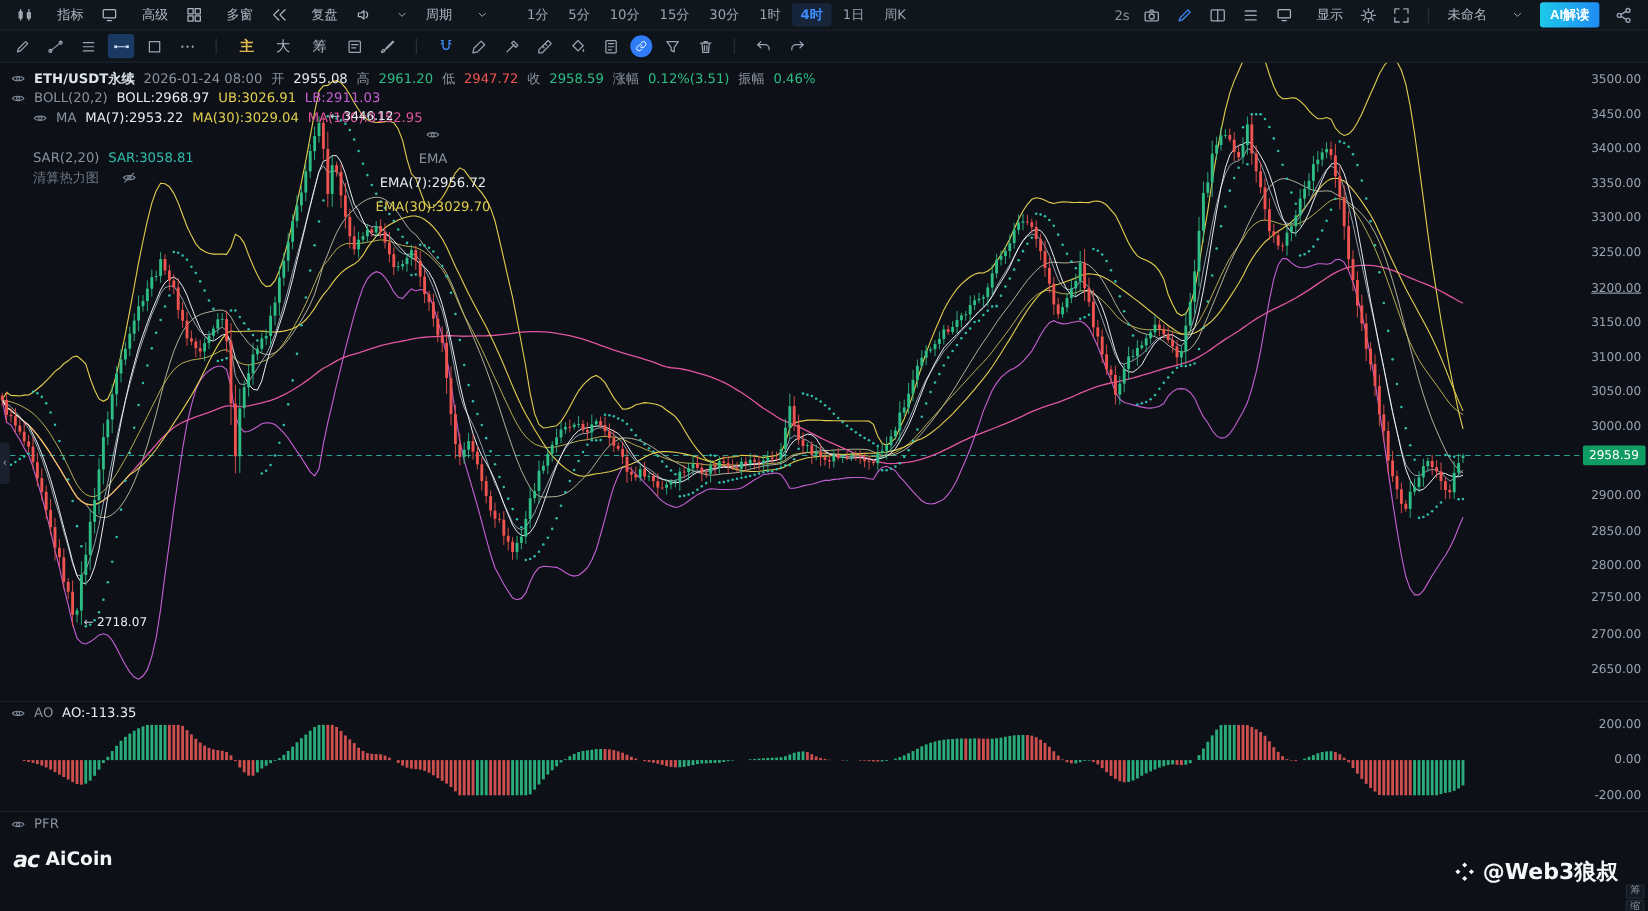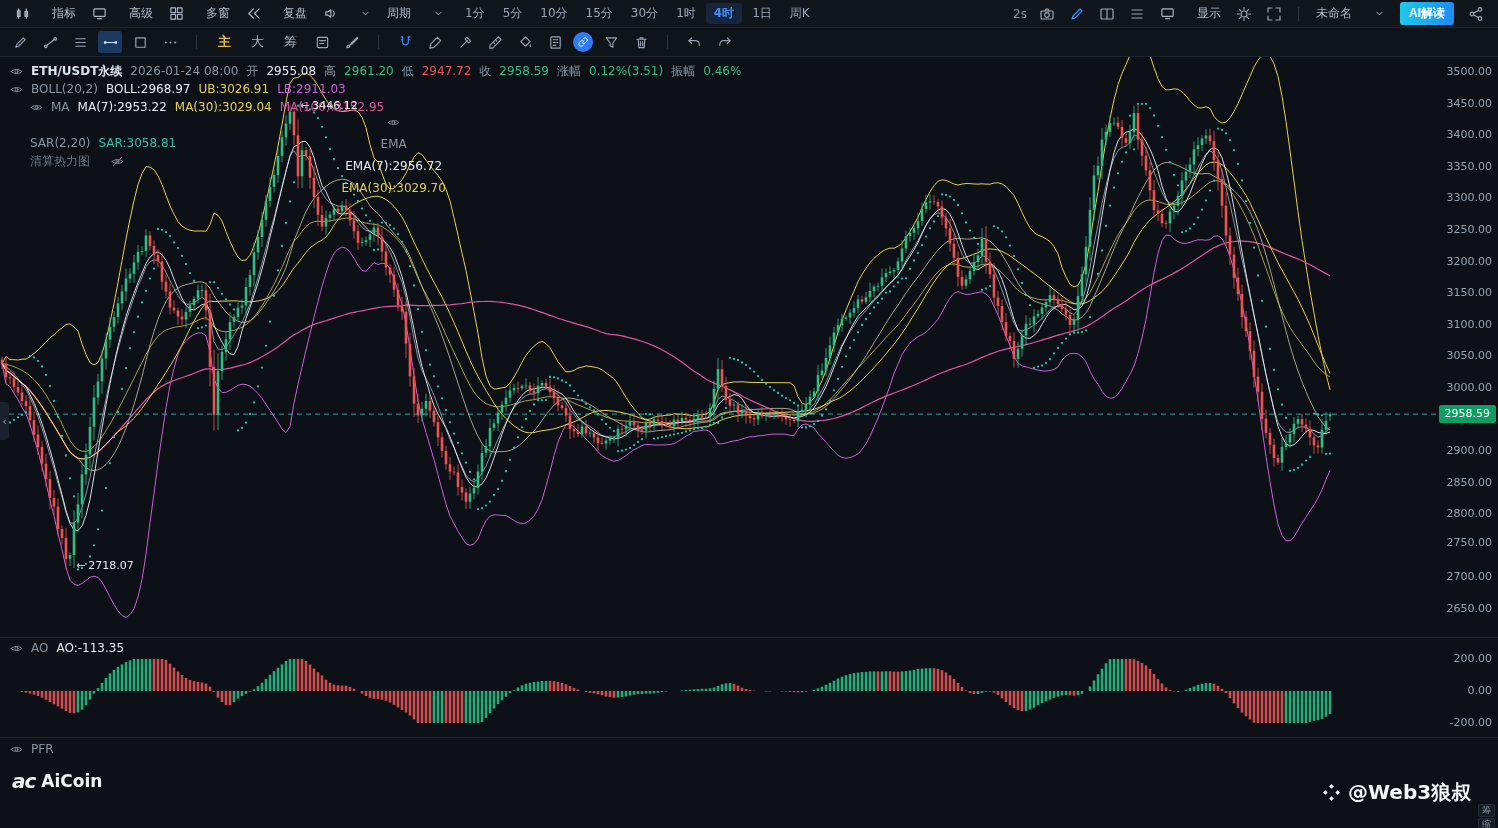--- a/index.html
+++ b/index.html
@@ -8,21 +8,21 @@
 #topbar{height:28px;display:flex;align-items:center;justify-content:space-between;
   background:#11161d;border-bottom:1px solid #1d2530;padding:0 8px;font-size:12px;white-space:nowrap}
 .grp{display:flex;align-items:center;gap:2px}
 .mbtn{display:flex;align-items:center;gap:22px;padding:2px 7px;cursor:pointer;color:#aeb8c4}
 .ic{width:15px;height:15px;display:inline-flex}
 .ic.sm{width:11px;height:11px}
 .ic svg,.ibtn svg,.leye svg{width:100%;height:100%}
 .ibtn{width:16px;height:16px;display:inline-flex;margin:0 6px;cursor:pointer;color:#9aa4b2}
 .ibtn.blue{color:#3f8cff}
 .vdiv{width:1px;height:14px;background:#2a3340;margin:0 8px}
-#timeframes{display:flex;align-items:center;gap:2px;margin-left:4px}
+#timeframes{display:flex;align-items:center;gap:2px;margin-left:18px}
 .tf{padding:2px 8px;border-radius:3px;cursor:pointer;color:#9aa4b2}
 .tf.active{color:#3f8cff;background:rgba(63,140,255,.13);font-weight:bold}
 .txt-dim{color:#8a93a0;margin:0 4px;cursor:pointer}
 #ai-btn{border:none;margin:0 6px;padding:3px 9px;border-radius:3px;font-size:12px;font-weight:bold;
   color:#fff;background:linear-gradient(90deg,#1ec9e8,#1f8bf4);cursor:pointer}
 #toolbar2{height:29px;display:flex;align-items:center;gap:6px;background:#0f141b;
   border-bottom:1px solid #1d2530;padding:0 8px;font-size:13px}
 .t2btn{width:24px;height:22px;display:inline-flex;align-items:center;justify-content:center;
   border-radius:3px;color:#9aa4b2;cursor:pointer}
 .t2btn svg{width:15px;height:15px}
@@ -1736,21 +1736,21 @@
         </div>
       </div>
 
     <div id="y-axis">
         <div class="ylab" style="top: 9px;">3500.00</div>
         <div class="ylab" style="top: 40.59px;">3450.00</div>
         <div class="ylab" style="top: 72.18px;">3400.00</div>
         <div class="ylab" style="top: 103.77px;">3350.00</div>
         <div class="ylab" style="top: 135.36px;">3300.00</div>
         <div class="ylab" style="top: 166.95px;">3250.00</div>
-        <div class="ylab" style="top: 198.54px;">3200.00</div>
+        <div class="ylab" style="top: 198.54px; text-decoration: underline;">3200.00</div>
         <div class="ylab" style="top: 230.13px;">3150.00</div>
         <div class="ylab" style="top: 261.72px;">3100.00</div>
         <div class="ylab" style="top: 293.31px;">3050.00</div>
         <div class="ylab" style="top: 324.9px;">3000.00</div>
         <div class="ylab" style="top: 356.49px;">2950.00</div>
         <div class="ylab" style="top: 388.08px;">2900.00</div>
         <div class="ylab" style="top: 419.67px;">2850.00</div>
         <div class="ylab" style="top: 451.26px;">2800.00</div>
         <div class="ylab" style="top: 480px;">2750.00</div>
         <div class="ylab" style="top: 514.44px;">2700.00</div>

